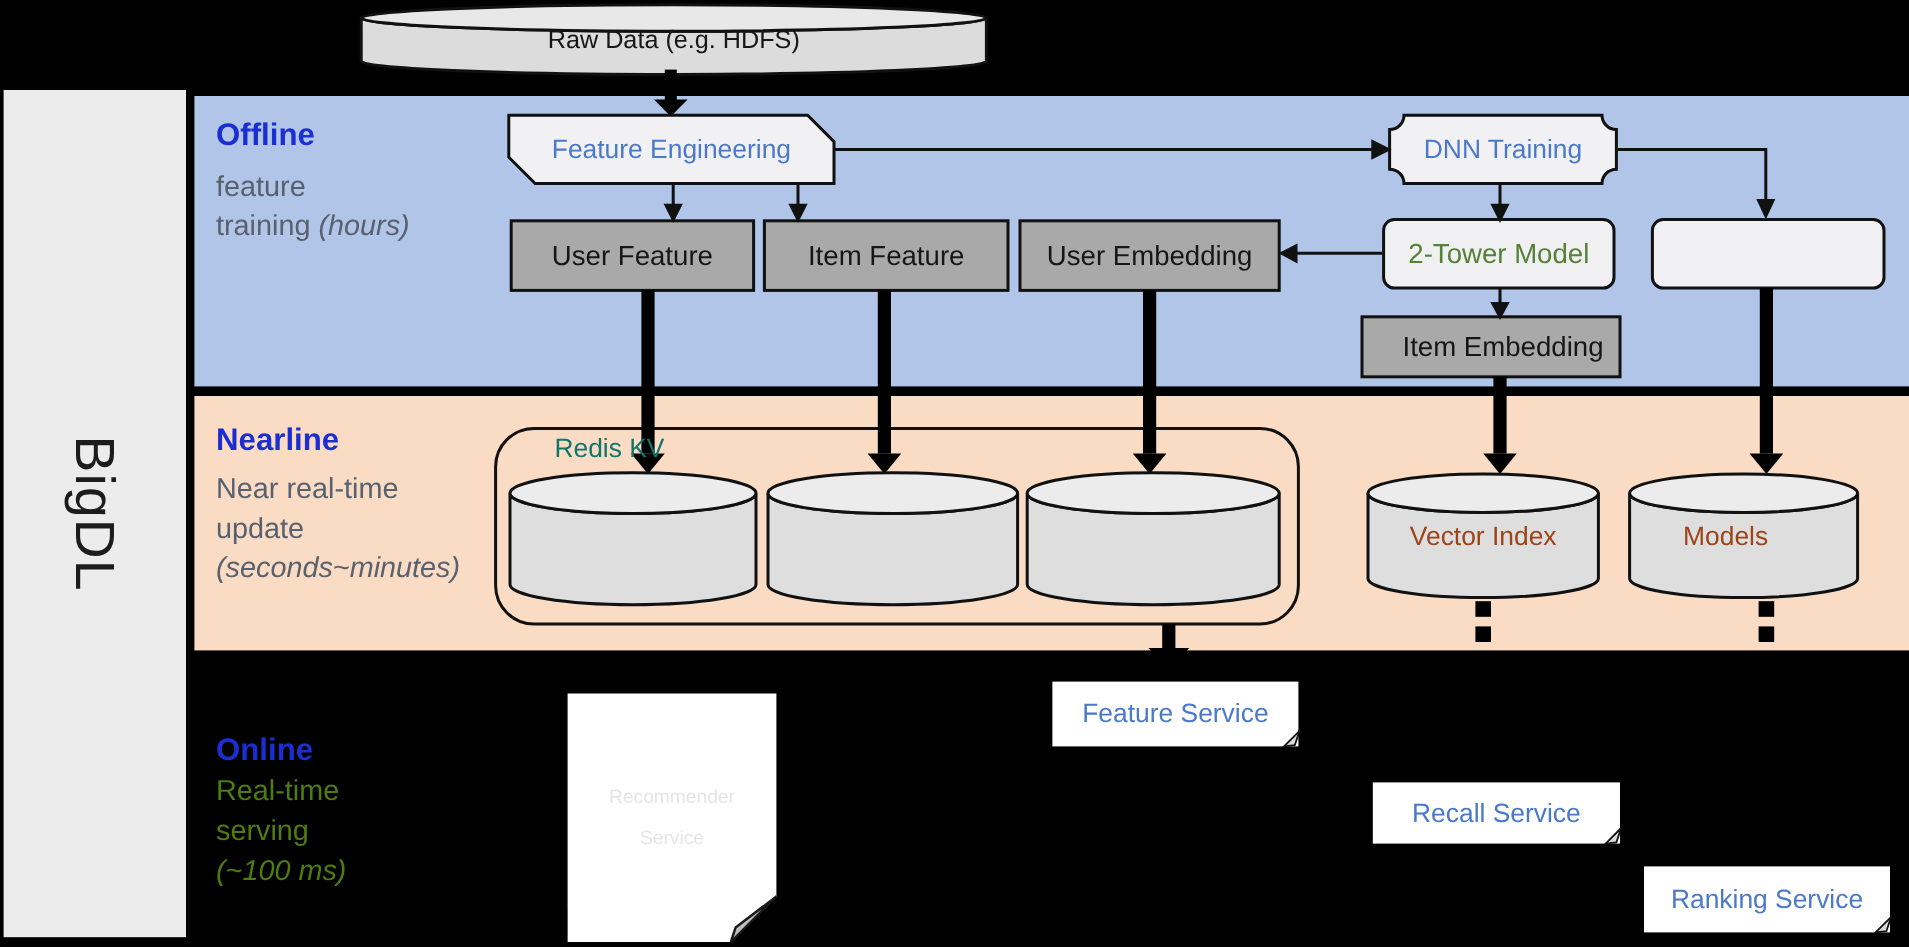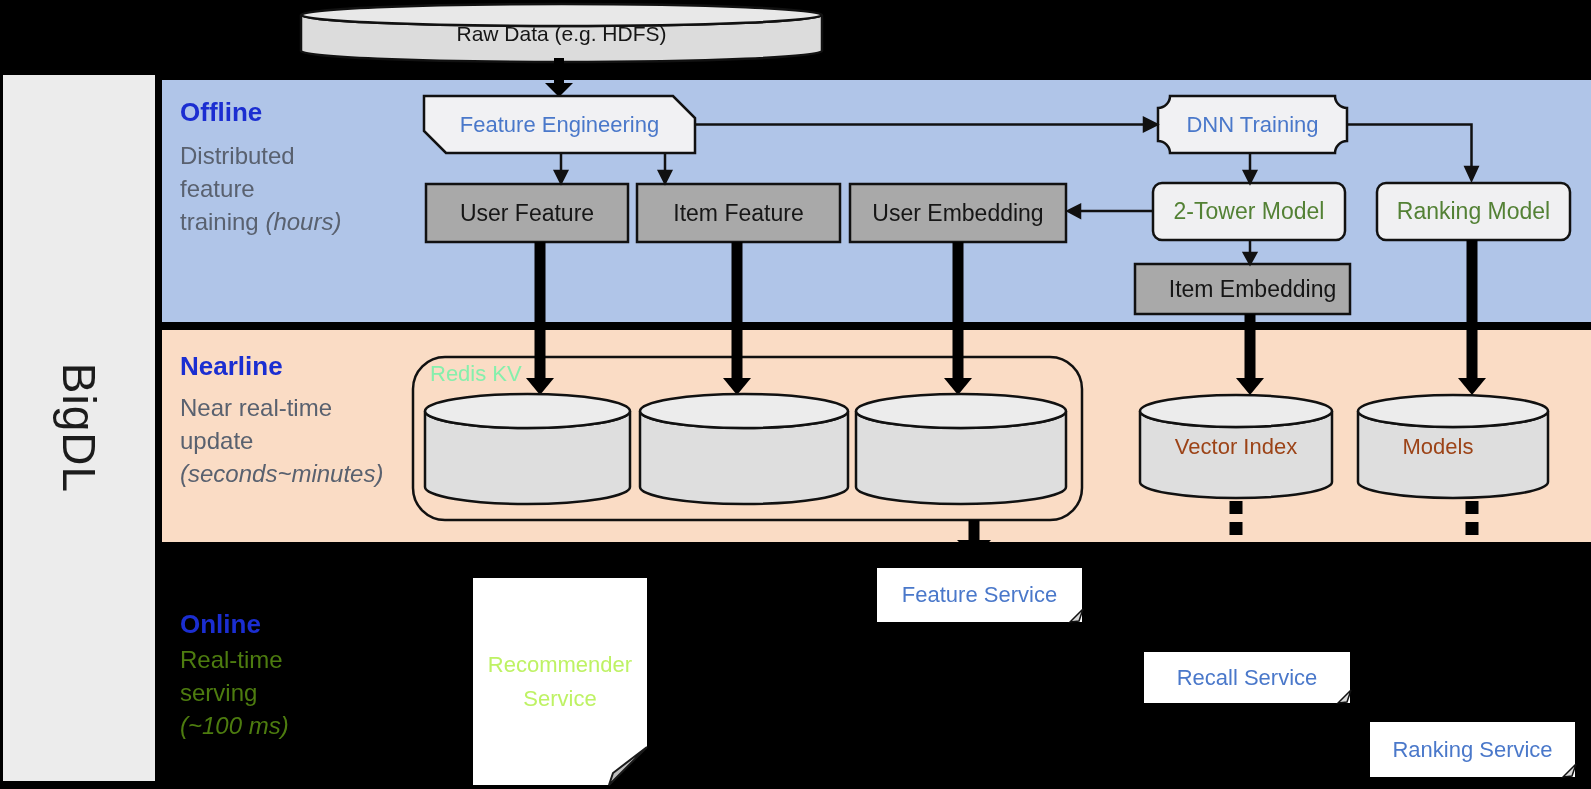--- a/index.html
+++ b/index.html
@@ -27,22 +27,22 @@
   .section-title{font-size:26px;font-weight:700;color:#1b2ed1;}
   .desc{font-size:24px;line-height:33px;color:#59616f;}
   .desc .dline{display:block;white-space:nowrap;}
   .desc i{margin-left:0px;}
   .desc-dark{color:#4d7c0f;}
   .node-dark{font-size:23px;color:#161616;white-space:nowrap;}
   .node-blue{font-size:22px;color:#4a78ca;white-space:nowrap;}
   .node-green{font-size:23px;color:#538135;white-space:nowrap;}
   .node-brown{font-size:22px;color:#9c4317;white-space:nowrap;}
   .raw-label{font-size:21px;color:#161616;}
-  .doc-label{font-size:22px;line-height:34px;color:#bef264;}
-  .redis-label{font-size:22px;color:#86efac;}
+  .doc-label{font-size:16px;line-height:34px;color:#e5e5e5;}
+  .redis-label{font-size:22px;color:#0f766e;margin-left:32px;}
 </style>
 </head>
 <body>
 
 <div class="canvas">
 
   <div class="band band-offline"></div>
   <div class="band band-nearline"></div>
 
   <div class="sidebar">
@@ -180,34 +180,32 @@
     <g>
       <rect x="1370" y="722" width="205" height="55" fill="#ffffff"></rect>
       <path d="M1563,777 L1576,764 L1572,776 Z" fill="#d9d9d9" stroke="#111" stroke-width="1.5"></path>
     </g>
   </svg>
 
   <div class="lbl lbl-center raw-label" style="left:301px;top:17px;width:521px;height:34px;">Raw Data (e.g. HDFS)</div>
 
   <div class="lbl section-title" style="left:180px;top:97px;text-align:right;">Offline</div>
   <div class="lbl desc" style="left:180px;top:139px;">
-    <span class="dline">Distributed</span>
     <span class="dline">feature</span>
     <span class="dline"><span>training </span><i>(hours)</i></span>
   </div>
 
   <div class="lbl lbl-center node-blue" style="left:424px;top:96px;width:271px;height:57px;">Feature Engineering</div>
   <div class="lbl lbl-center node-blue" style="left:1158px;top:96px;width:189px;height:57px;">DNN Training</div>
 
   <div class="lbl lbl-center node-dark" style="left:426px;top:184px;width:202px;height:58px;">User Feature</div>
   <div class="lbl lbl-center node-dark" style="left:637px;top:184px;width:203px;height:58px;">Item Feature</div>
   <div class="lbl lbl-center node-dark" style="left:850px;top:184px;width:216px;height:58px;">User Embedding</div>
 
   <div class="lbl lbl-center node-green" style="left:1153px;top:183px;width:192px;height:57px;">2-Tower Model</div>
-  <div class="lbl lbl-center node-green" style="left:1377px;top:183px;width:193px;height:57px;">Ranking Model</div>
   <div class="lbl lbl-center node-dark" style="left:1135px;top:264px;width:235px;height:50px;">Item Embedding</div>
 
   <div class="lbl section-title" style="left:180px;top:351px;">Nearline</div>
   <div class="lbl desc" style="left:180px;top:391px;">
     <span class="dline">Near real-time</span>
     <span class="dline">update</span>
     <span class="dline"><i>(seconds~minutes)</i></span>
   </div>
   <div class="lbl redis-label" style="left:430px;top:361px;">Redis KV</div>
 

